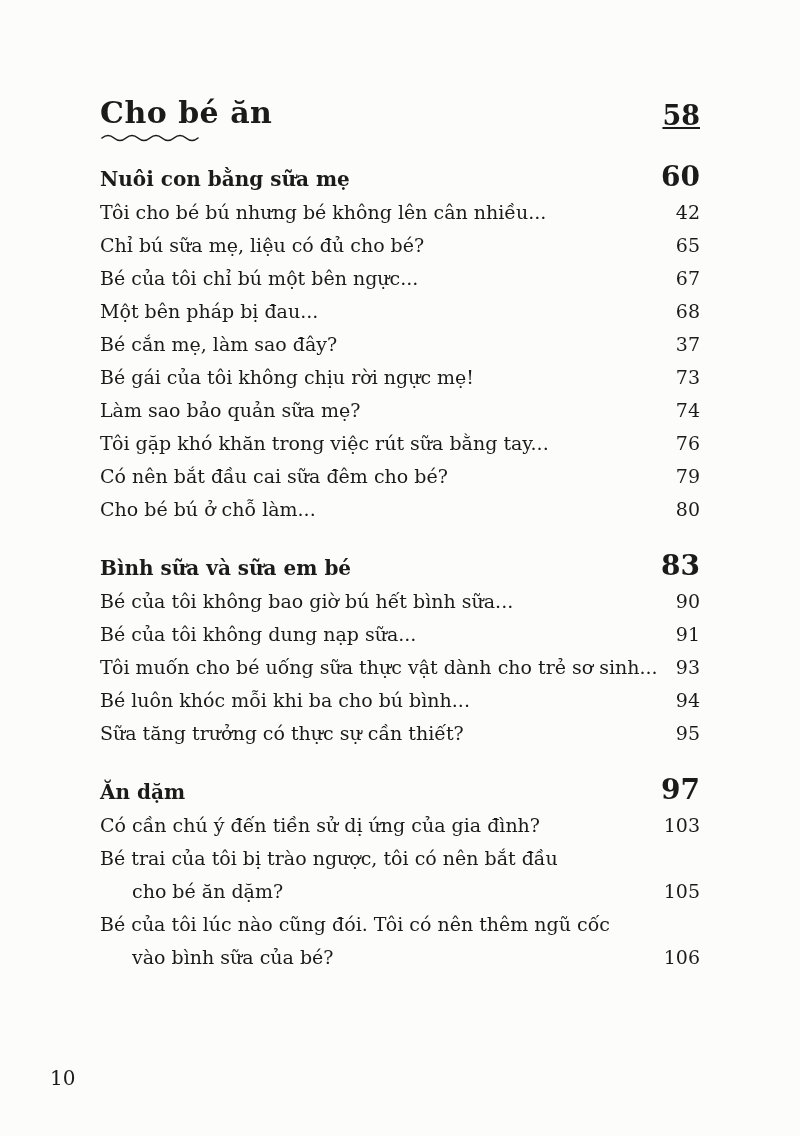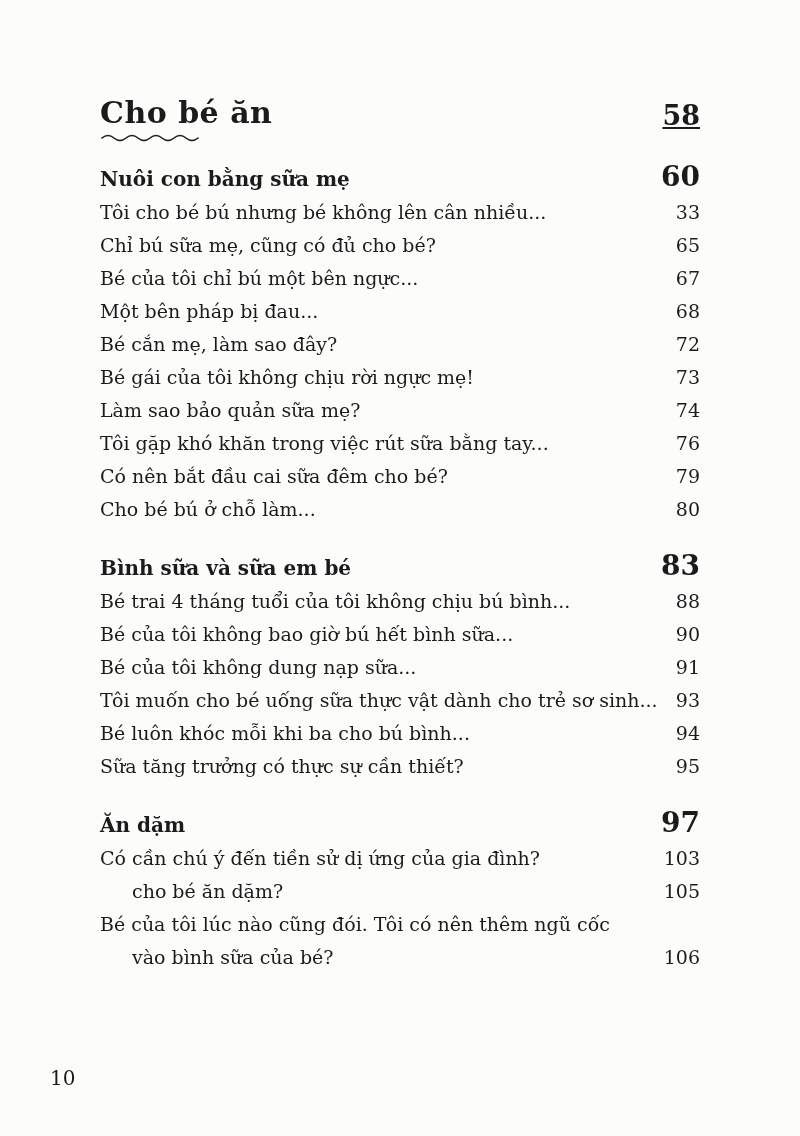--- a/index.html
+++ b/index.html
@@ -76,37 +76,37 @@
     <div class="header-page">58</div>
   </div>
 
   <div class="section first">
     <div class="toc-row heading-row">
       <span class="lbl">Nuôi con bằng sữa mẹ</span>
       <span class="num">60</span>
     </div>
     <div class="toc-row">
       <span class="lbl">Tôi cho bé bú nhưng bé không lên cân nhiều...</span>
-      <span class="num">33</span>
+      <span class="num">42</span>
     </div>
     <div class="toc-row">
-      <span class="lbl">Chỉ bú sữa mẹ, cũng có đủ cho bé?</span>
+      <span class="lbl">Chỉ bú sữa mẹ, liệu có đủ cho bé?</span>
       <span class="num">65</span>
     </div>
     <div class="toc-row">
       <span class="lbl">Bé của tôi chỉ bú một bên ngực...</span>
       <span class="num">67</span>
     </div>
     <div class="toc-row">
       <span class="lbl">Một bên pháp bị đau...</span>
       <span class="num">68</span>
     </div>
     <div class="toc-row">
       <span class="lbl">Bé cắn mẹ, làm sao đây?</span>
-      <span class="num">72</span>
+      <span class="num">37</span>
     </div>
     <div class="toc-row">
       <span class="lbl">Bé gái của tôi không chịu rời ngực mẹ!</span>
       <span class="num">73</span>
     </div>
     <div class="toc-row">
       <span class="lbl">Làm sao bảo quản sữa mẹ?</span>
       <span class="num">74</span>
     </div>
     <div class="toc-row">
@@ -120,24 +120,20 @@
     <div class="toc-row">
       <span class="lbl">Cho bé bú ở chỗ làm...</span>
       <span class="num">80</span>
     </div>
   </div>
 
   <div class="section">
     <div class="toc-row heading-row">
       <span class="lbl">Bình sữa và sữa em bé</span>
       <span class="num">83</span>
-    </div>
-    <div class="toc-row">
-      <span class="lbl">Bé trai 4 tháng tuổi của tôi không chịu bú bình...</span>
-      <span class="num">88</span>
     </div>
     <div class="toc-row">
       <span class="lbl">Bé của tôi không bao giờ bú hết bình sữa...</span>
       <span class="num">90</span>
     </div>
     <div class="toc-row">
       <span class="lbl">Bé của tôi không dung nạp sữa...</span>
       <span class="num">91</span>
     </div>
     <div class="toc-row">
@@ -158,20 +154,21 @@
     <div class="toc-row heading-row">
       <span class="lbl">Ăn dặm</span>
       <span class="num">97</span>
     </div>
     <div class="toc-row">
       <span class="lbl">Có cần chú ý đến tiền sử dị ứng của gia đình?</span>
       <span class="num">103</span>
     </div>
     <div class="toc-row two-line">
       <span class="lbl">
+        <span class="line1">Bé trai của tôi bị trào ngược, tôi có nên bắt đầu</span>
         <span class="line2">cho bé ăn dặm?</span>
       </span>
       <span class="num">105</span>
     </div>
     <div class="toc-row two-line">
       <span class="lbl">
         <span class="line1">Bé của tôi lúc nào cũng đói. Tôi có nên thêm ngũ cốc</span>
         <span class="line2">vào bình sữa của bé?</span>
       </span>
       <span class="num">106</span>

